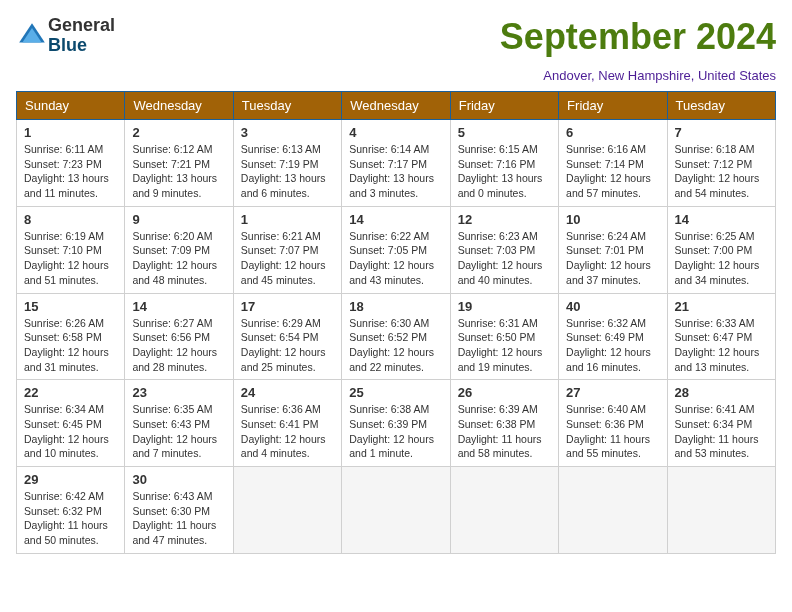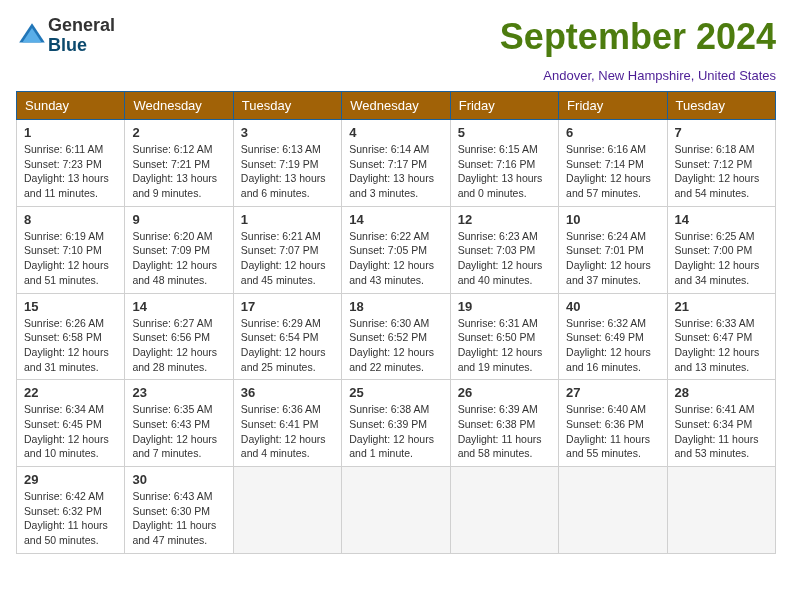--- a/index.html
+++ b/index.html
@@ -309,21 +309,21 @@
       </td>
         <td>
         <span class="day-num">23</span>
         <div class="day-detail">
           Sunrise: 6:35 AM<br>
           Sunset: 6:43 PM<br>
           Daylight: 12 hours and 7 minutes.
         </div>
       </td>
         <td>
-        <span class="day-num">36</span>
+        <span class="day-num">24</span>
         <div class="day-detail">
           Sunrise: 6:36 AM<br>
           Sunset: 6:41 PM<br>
           Daylight: 12 hours and 4 minutes.
         </div>
       </td>
         <td>
         <span class="day-num">25</span>
         <div class="day-detail">
           Sunrise: 6:38 AM<br>

